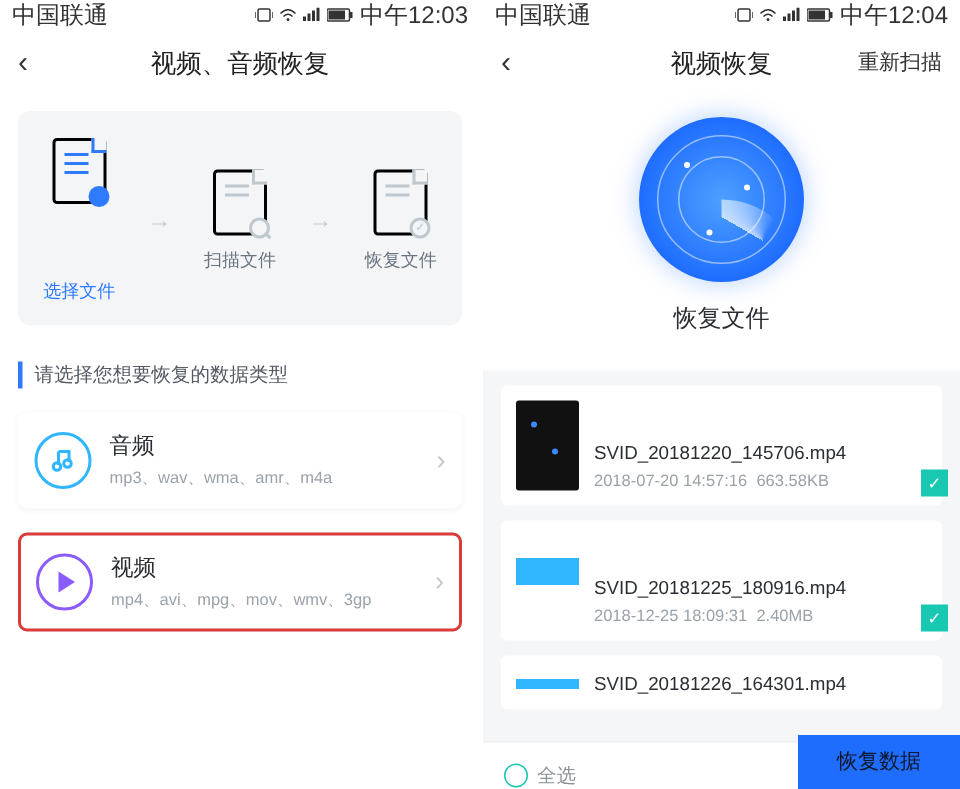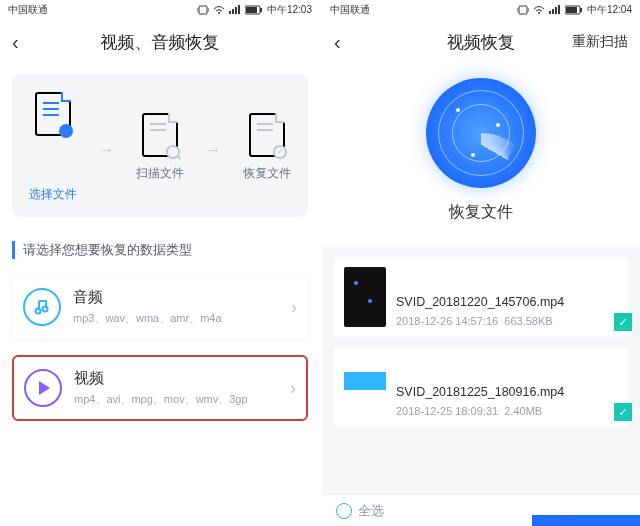--- a/index.html
+++ b/index.html
@@ -8,21 +8,21 @@
     background: #ffffff;
     width: 640px;
     height: 526px;
     display: flex;
     overflow: hidden;
   }
   .phone { width: 320px; height: 526px; background: #fff; position: relative; display: flex; flex-direction: column; }
   .phone + .phone { border-left: 2px solid #fff; }
 
   .status-bar {
-    height: 20px; font-size: 10px; color: #333;
+    height: 20px; font-size: 16px; color: #333;
     display: flex; align-items: center; padding: 0 8px;
   }
   .status-bar .carrier { flex: 0 0 auto; }
   .status-bar .status-right { margin-left: auto; display: flex; align-items: center; gap: 4px; }
   .status-bar .icon-slot svg { display:block; }
 
   .app-header {
     height: 44px; display: flex; align-items: center; padding: 0 12px; position: relative;
   }
   .app-header .back { font-size: 20px; color: #333; width: 24px; }
@@ -93,21 +93,21 @@
   .file-item { background:#fff; margin:0 12px 10px; border-radius:4px; padding:10px 36px 10px 10px; display:flex; gap:10px; position:relative;align-items:flex-end;}
   .thumb { width:42px; height:60px; background:#111; border-radius:2px; flex-shrink:0; position:relative; overflow:hidden;}
   .thumb.light { background:linear-gradient(#fff 25%, #2fb6ff 25% 55%, #fff 55%);}
   .thumb .blip{position:absolute;width:4px;height:4px;background:#3a8bff;border-radius:50%;}
   .file-meta .fn { font-size:12.5px; color:#2b2f33; margin-bottom:6px; word-break:break-all;}
   .file-meta .fd { font-size:11px; color:#9aa2aa;}
   .check { position:absolute; right:-4px; bottom:6px; width:18px;height:18px; background:#19c8b0; color:#fff; font-size:11px; display:flex;align-items:center;justify-content:center;}
   .file-item.partial { padding-bottom:4px; }
   .file-item.partial .thumb{height:22px;}
 
-  .bottom-bar { position:absolute; left:0; right:0; bottom:0; height:32px; background:#fff; display:flex; align-items:center; border-top:1px solid #eee;}
+  .bottom-bar { position:absolute; left:0; right:0; bottom:0; height:32px; background:#fff; display:flex; align-items:flex-end; border-top:1px solid #eee;}
   .select-all { display:flex; align-items:center; gap:6px; padding:0 14px; font-size:13px; color:#8b939b;}
   .ring { width:16px;height:16px;border:1.5px solid #19c8b0;border-radius:50%;}
   .recover-btn { margin-left:auto; background:#1f6dff; color:#0f172a; height:100%; padding:18px 26px; font-size:14px; display:flex; align-items:center;margin-top:44px;}
 </style>
 </head>
 <body>
 
 <div class="phone">
   <div class="status-bar">
     <span class="carrier">中国联通</span>
@@ -265,34 +265,40 @@
   </div>
 
   <div class="file-list">
     <div class="file-item">
       <div class="thumb">
           <span class="blip" style="left:10px;top:14px"></span>
           <span class="blip" style="left:24px;top:32px"></span>
         </div>
       <div class="file-meta">
         <div class="fn">SVID_20181220_145706.mp4</div>
-        <div class="fd"><span>2018-12-26 14:57:16</span>&nbsp;&nbsp;<span>663.58KB</span></div>
+        <div class="fd"><span>2018-07-20 14:57:16</span>&nbsp;&nbsp;<span>663.58KB</span></div>
       </div>
       <span class="check">✓</span>
     </div>
 
     <div class="file-item">
       <div class="thumb light"></div>
       <div class="file-meta">
         <div class="fn">SVID_20181225_180916.mp4</div>
         <div class="fd"><span>2018-12-25 18:09:31</span>&nbsp;&nbsp;<span>2.40MB</span></div>
       </div>
       <span class="check">✓</span>
     </div>
 
+    <div class="file-item nocheck partial">
+      <div class="thumb light"></div>
+      <div class="file-meta">
+        <div class="fn">SVID_20181226_164301.mp4</div>
+      </div>
+    </div>
   </div>
 
   <div class="bottom-bar">
     <div class="select-all">
       <span class="ring"></span>
       <span>全选</span>
     </div>
     <div class="recover-btn">
       <span>恢复数据</span>
     </div>

